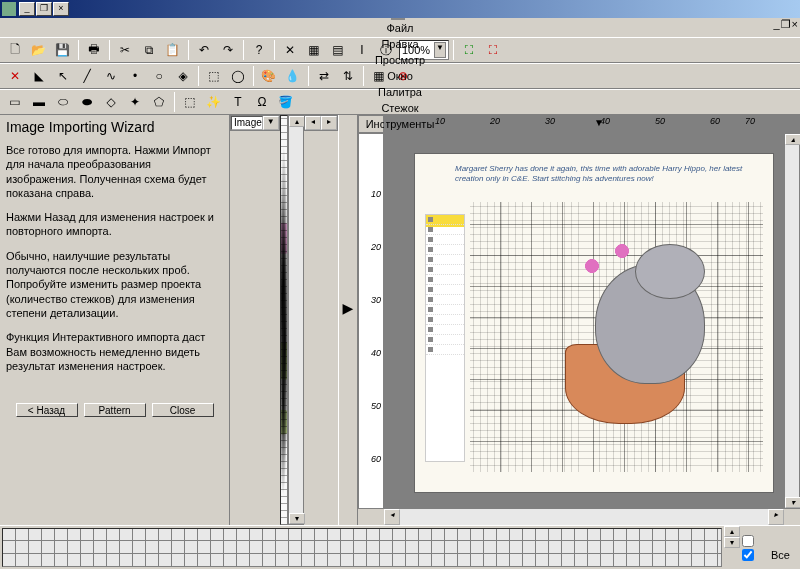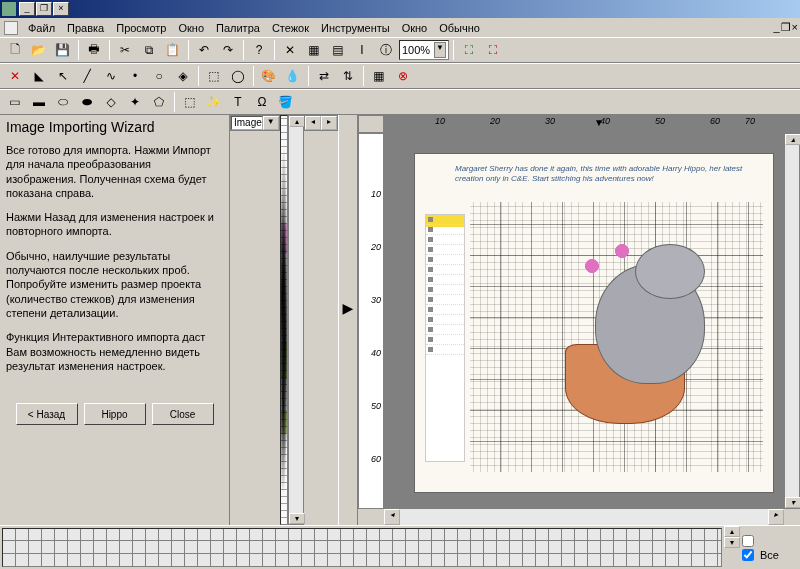--- a/index.html
+++ b/index.html
@@ -2,36 +2,36 @@
 <html><head>
 <meta charset="utf-8">
 <style>
 * { margin: 0; padding: 0; box-sizing: border-box; font-family: Tahoma, sans-serif; font-size: 11px; }
 body { width: 800px; height: 569px; background: #d4d0c8; overflow: hidden; display: flex; flex-direction: column; }
 .titlebar { height: 18px; background: linear-gradient(to right, #0a246a, #a6caf0); color: white; display: flex; align-items: center; padding: 0 2px; }
 .titlebar .app-icon { width: 14px; height: 14px; background: #7a8; margin-right: 3px; }
 .titlebar .title { flex: 1; font-weight: bold; }
 .titlebar .winbtns { display: flex; gap: 1px; }
 .titlebar .winbtn { width: 16px; height: 14px; background: #d4d0c8; border: 1px solid #fff; border-right-color:#404040; border-bottom-color:#404040; font-size: 9px; text-align: center; line-height: 11px; color: black; }
-.menubar { height: 19px; background: #d4d0c8; display: flex; align-items: center; padding: 0 4px; gap: 0; position: relative; }
+.menubar { height: 19px; background: #d4d0c8; display: flex; align-items: center; padding: 0 4px; gap: 0; position: relative; flex-direction: column; }
 .menubar .doc-icon { width: 14px; height: 14px; background: #eee; border: 1px solid #888; margin-right: 4px; }
 .menubar .menu-item { padding: 2px 6px; cursor: default; }
 .menubar .win-right { position: absolute; right: 2px; display: flex; gap: 1px; }
 .toolbar { height: 26px; background: #d4d0c8; border-top: 1px solid #fff; border-bottom: 1px solid #808080; display: flex; align-items: center; padding: 2px 4px; gap: 2px; }
 .tb-btn { width: 22px; height: 22px; display: flex; align-items: center; justify-content: center; font-size: 12px; border: 1px solid transparent; }
 .tb-sep { width: 1px; height: 20px; background: #808080; margin: 0 2px; border-right: 1px solid #fff; }
 .zoom-combo { width: 50px; height: 20px; background: white; border: 1px inset #808080; font-size: 10px; display: flex; align-items: center; padding: 0 2px; }
 .zoom-combo .dd { width: 12px; height: 16px; background: #d4d0c8; border: 1px solid #808080; margin-left: auto; text-align: center; font-size: 8px; }
 .main-area { flex: 1; display: flex; overflow: hidden; }
 .wizard-panel { width: 230px; background: #d4d0c8; border-right: 1px solid #808080; padding: 4px 6px; display: flex; flex-direction: column; }
 .wizard-title { font-size: 14px; margin-bottom: 8px; }
 .wizard-text { font-size: 10px; line-height: 1.3; }
 .wizard-text p { margin-bottom: 10px; }
 .wizard-buttons { margin-top: 20px; display: flex; gap: 6px; justify-content: center; }
-.wiz-btn { width: 62px; height: 22px; background: #d4d0c8; border: 1px solid #fff; border-right-color: #404040; border-bottom-color: #404040; font-size: 10px; }
+.wiz-btn { width: 62px; height: 14px; background: #d4d0c8; border: 1px solid #fff; border-right-color: #404040; border-bottom-color: #404040; font-size: 10px; }
 .image-panel { width: 108px; background: #d4d0c8; display: flex; flex-direction: row; }
 .image-header { height: 16px; background: #d4d0c8; border: 1px solid #808080; display: flex; }
 .image-header .lbl { flex: 1; padding-left: 2px; font-size: 10px; background: #fff; border: 1px inset #aaa; }
 .image-header .dd { width: 16px; background: #d4d0c8; border: 1px outset #fff; text-align: center; font-size: 8px; }
 .image-view { flex: 1; background: #fff; border: 1px inset #808080; overflow: hidden; position: relative; }
 .image-content { position: absolute; inset: 0; background: 
   repeating-linear-gradient(0deg, transparent 0 6px, rgba(0,0,0,.35) 6px 7px),
   repeating-linear-gradient(90deg, transparent 0 6px, rgba(0,0,0,.35) 6px 7px),
   radial-gradient(40px 50px at 40% 30%, #e8a8d8 30%, transparent 32%),
   radial-gradient(50px 60px at 60% 60%, #bcd48a 30%, transparent 32%),
@@ -81,21 +81,21 @@
 .pattern-vscroll { width: 16px; background: #d4d0c8; border: 1px solid #808080; display: flex; flex-direction: column; }
 .pattern-hscroll { height: 16px; background: #d4d0c8; display: flex; }
 .bottom-panel { height: 44px; background: #d4d0c8; border-top: 1px solid #fff; display: flex; }
 .palette { flex: 1; background: #d4d0c8; margin: 2px; border: 1px inset #808080;
   background-image: 
    repeating-linear-gradient(0deg, transparent 0 12px, #808080 12px 13px),
    repeating-linear-gradient(90deg, transparent 0 12px, #808080 12px 13px);
   background-color: #e8e8e8;
 }
 .bottom-right { width: 60px; display: flex; flex-direction: column; justify-content: center; align-items: flex-start; padding: 2px; gap: 2px; font-size: 10px; }
-.chk { display: flex; align-items: center; gap: 6px; }
+.chk { display: flex; align-items: center; gap: 17px; }
 .chk input { width: 12px; height: 12px; }
 .bot-scroll { width: 16px; display: flex; flex-direction: column; }
 .ruler-marker { position: absolute; top: 1px; font-size: 10px; color: #000; }
 </style>
 </head>
 <body>
 
 <div class="titlebar">
   <div class="app-icon"></div>
   <div class="winbtns">
@@ -197,21 +197,21 @@
   <div class="wizard-panel">
     <div class="wizard-title">Image Importing Wizard</div>
     <div class="wizard-text">
       <p>Все готово для импорта.  Нажми Импорт для начала преобразования изображения.  Полученная схема будет показана справа.</p>
       <p>Нажми Назад для изменения настроек и повторного импорта.</p>
       <p>Обычно, наилучшие результаты получаются после нескольких проб.  Попробуйте изменить размер проекта (количество стежков) для изменения степени детализации.</p>
       <p>Функция Интерактивного импорта даст Вам возможность немедленно видеть результат изменения настроек.</p>
     </div>
     <div class="wizard-buttons">
       <button class="wiz-btn">&lt; Назад</button>
-      <button class="wiz-btn">Hippo</button>
+      <button class="wiz-btn">Pattern</button>
       <button class="wiz-btn">Close</button>
     </div>
   </div>
 
   <div class="image-panel">
     <div class="image-header">
       <div class="lbl">Image</div>
       <div class="dd">▼</div>
     </div>
     <div class="image-row">

